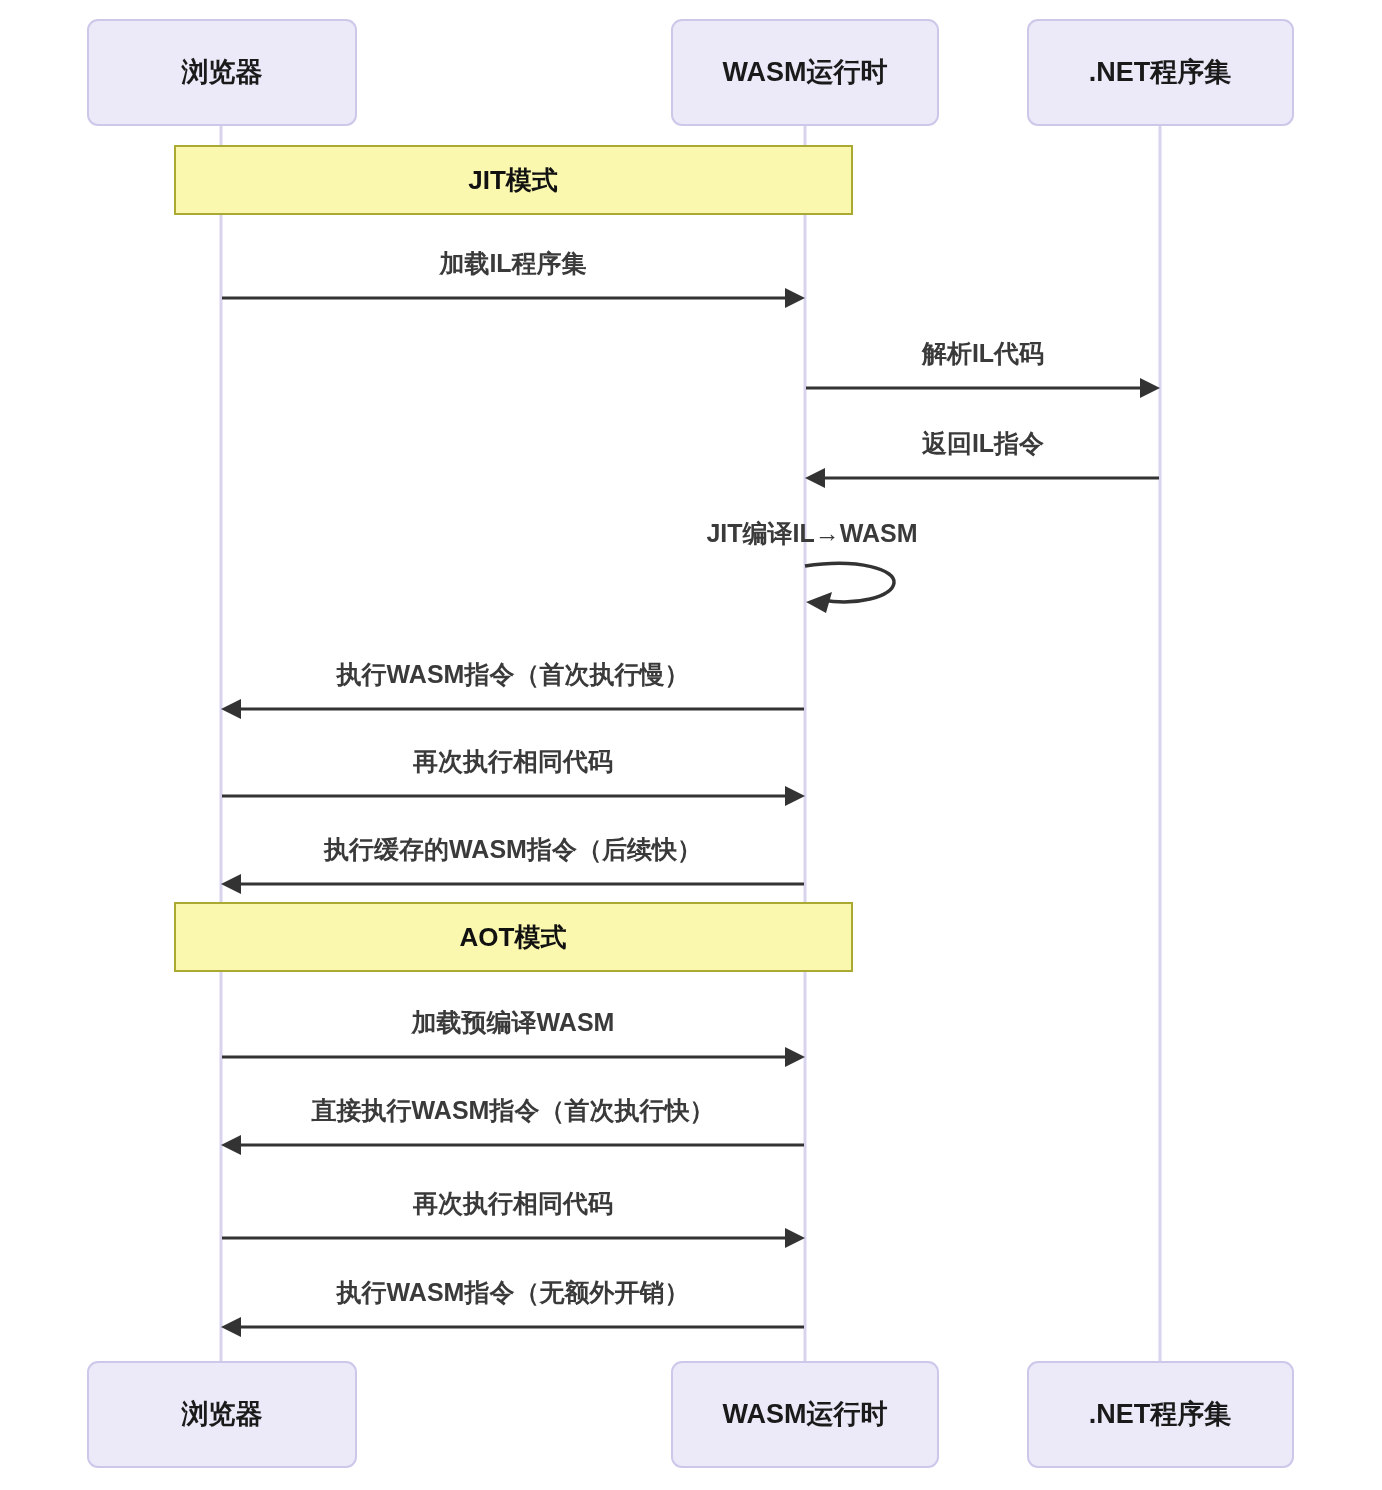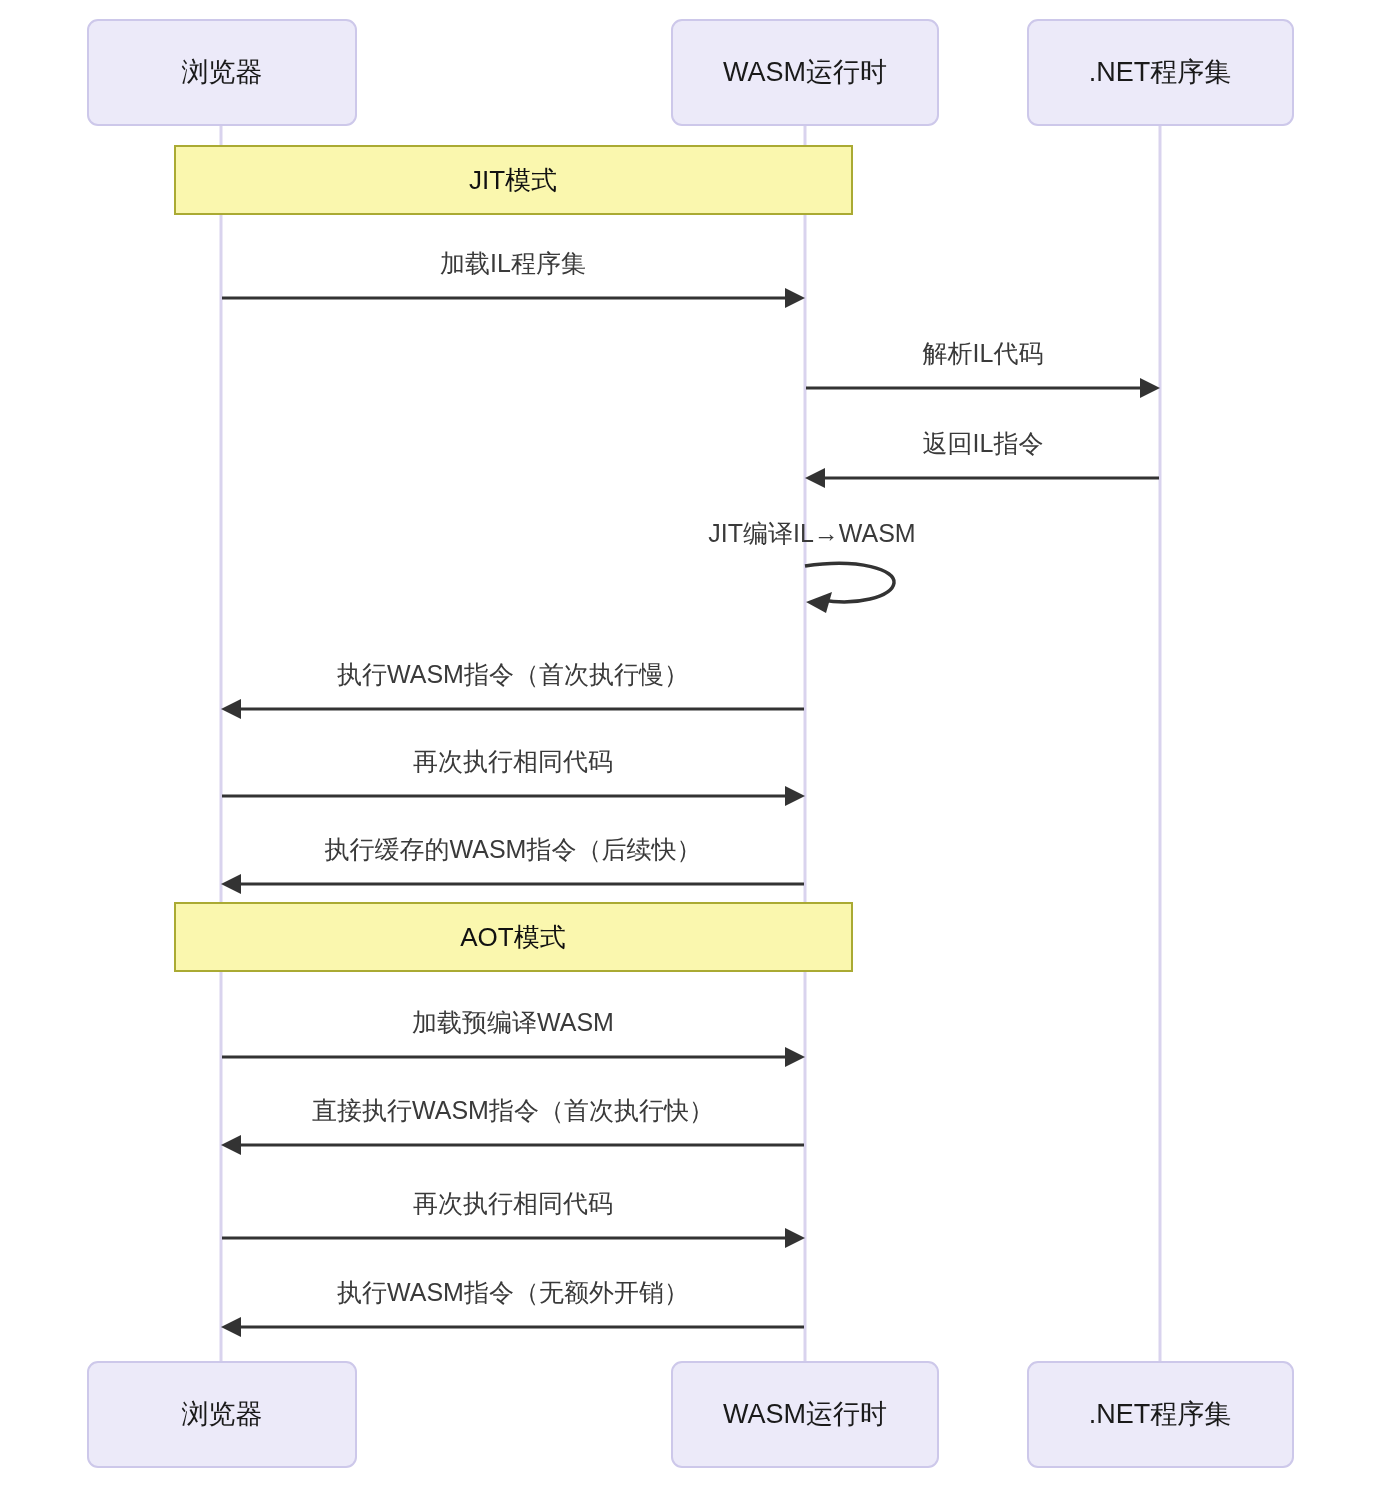--- a/index.html
+++ b/index.html
@@ -10,20 +10,21 @@
   body {
     width: 1382px;
     height: 1490px;
     font-family: "Liberation Sans", "DejaVu Sans", sans-serif;
     overflow: hidden;
   }
   #diagram-root {
     position: relative;
     width: 1232px;
     height: 1490px;
+    font-weight: bold;
   }
   svg#seq-svg {
     display: block;
     width: 1382px;
     height: 1490px;
   }
   .participant-box {
     fill: #ECEAF9;
     stroke: #CDC8EA;
     stroke-width: 2;

